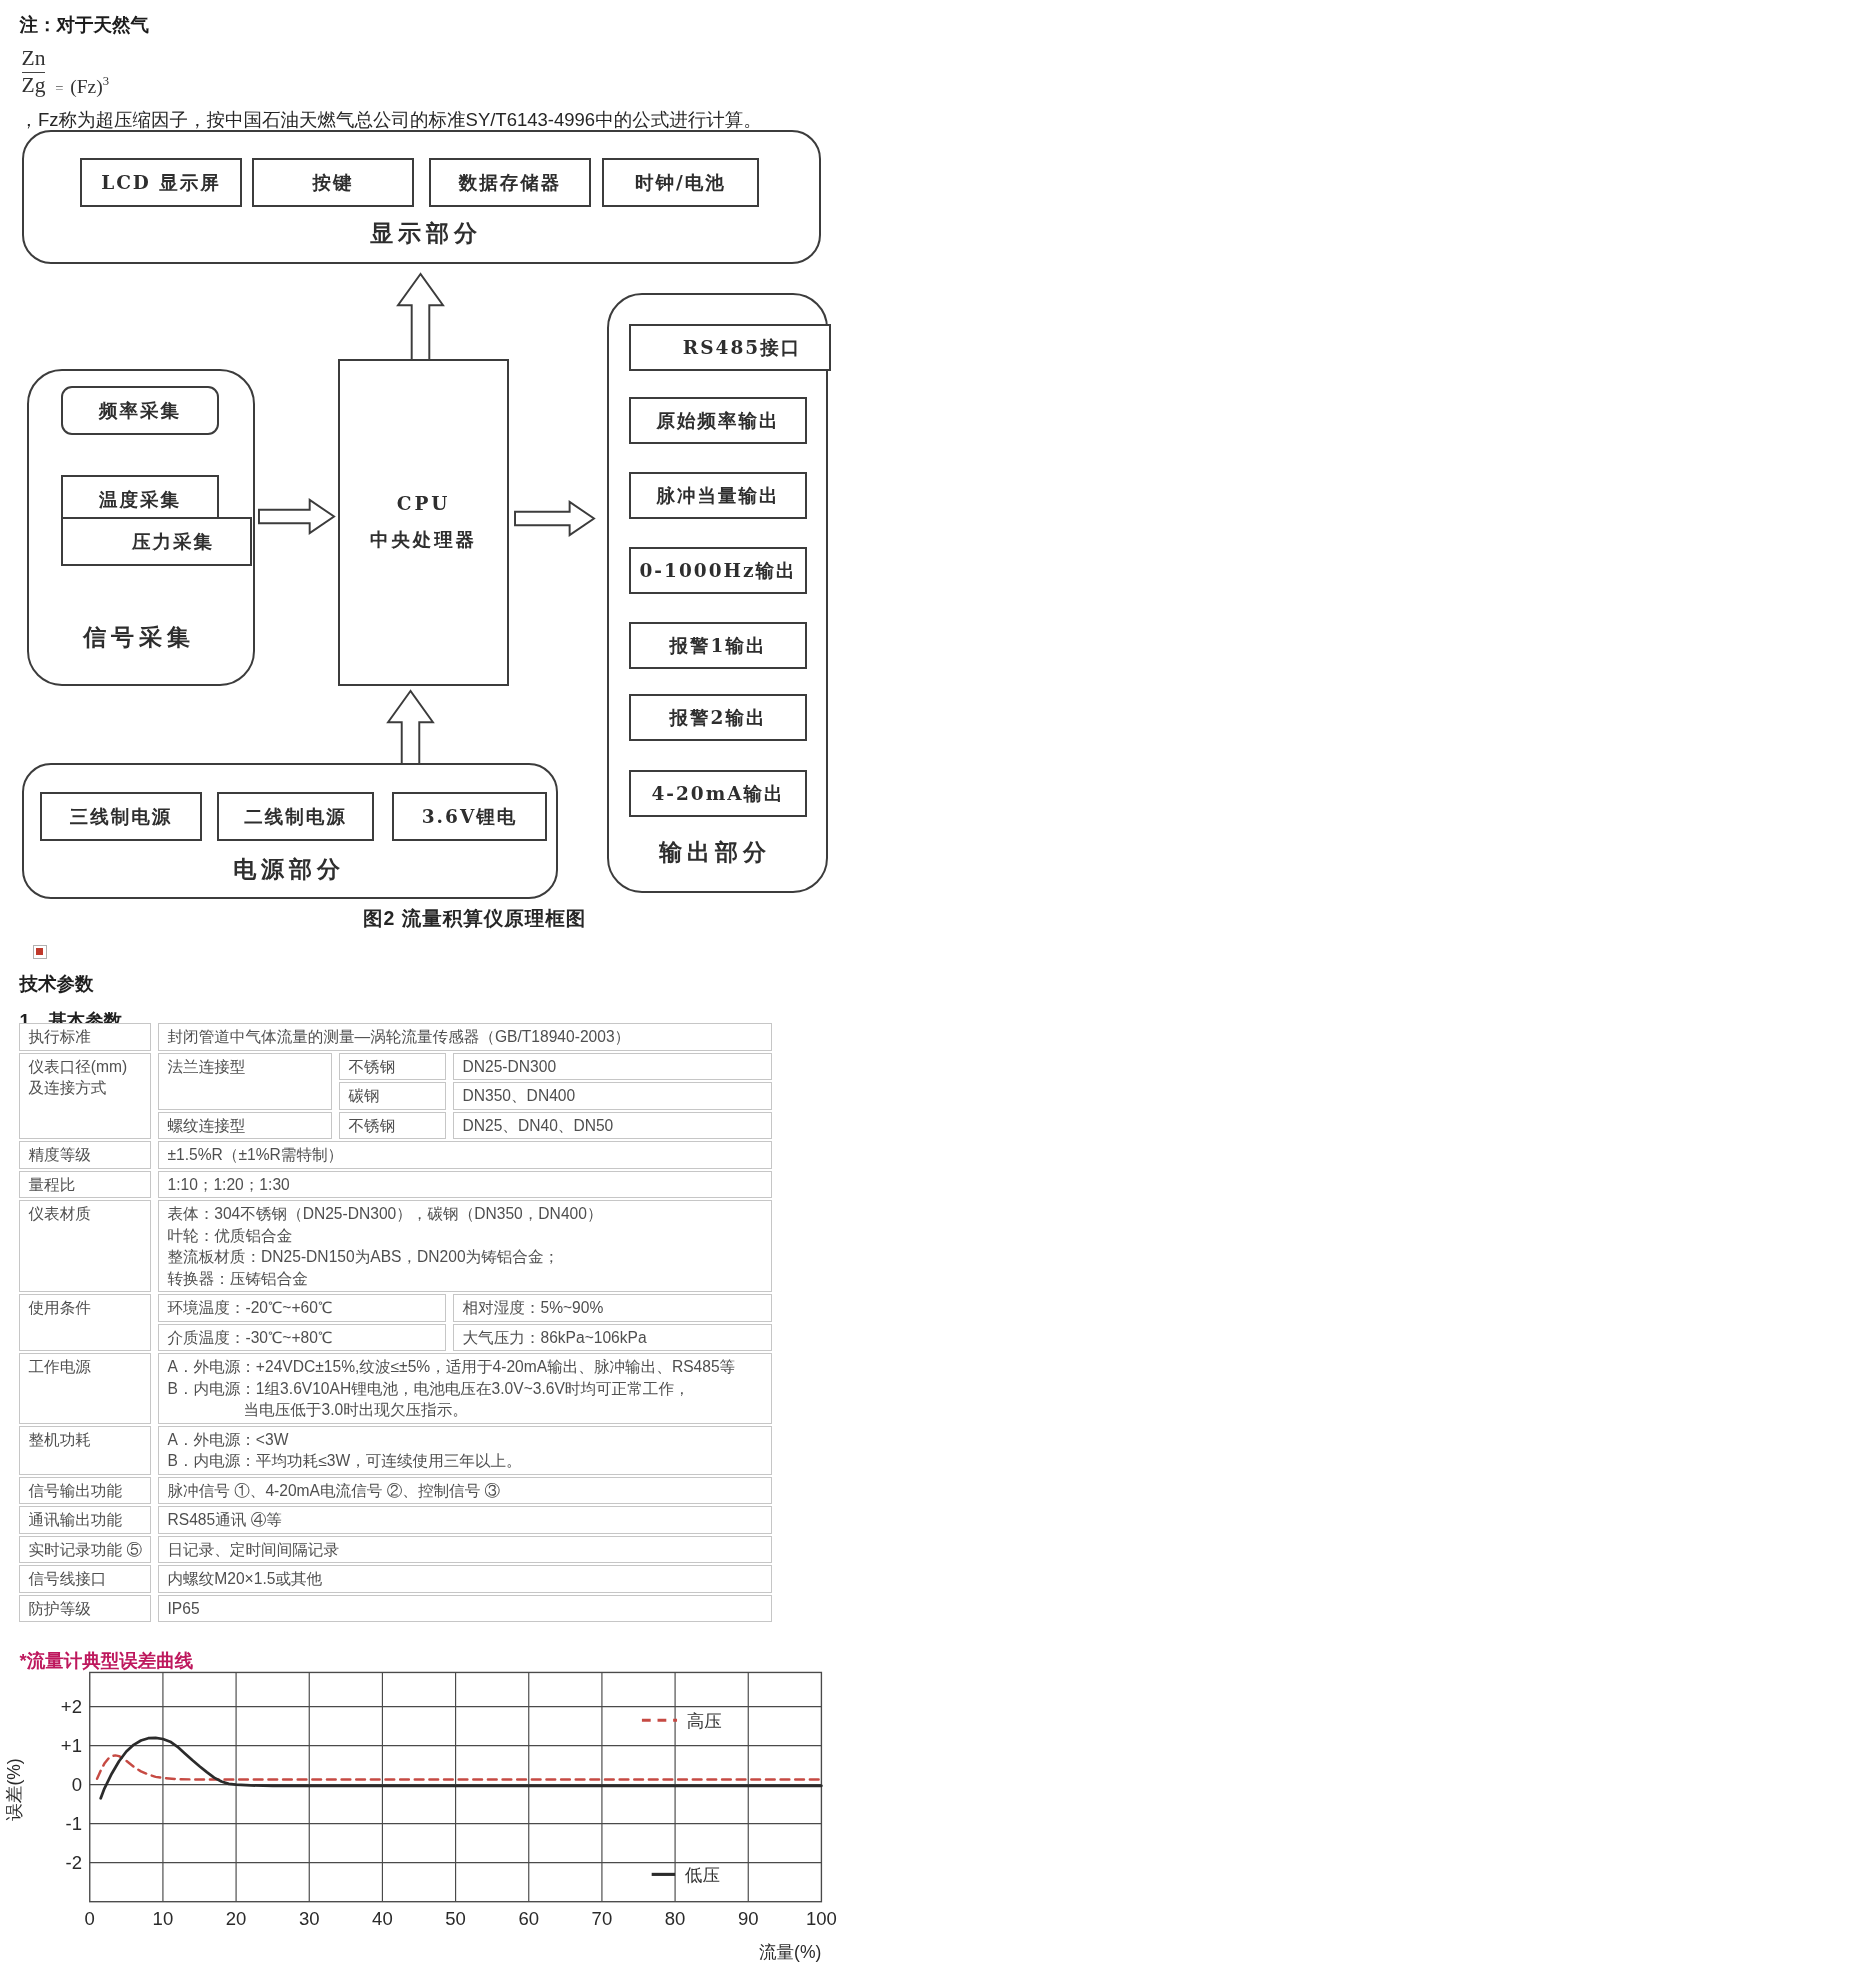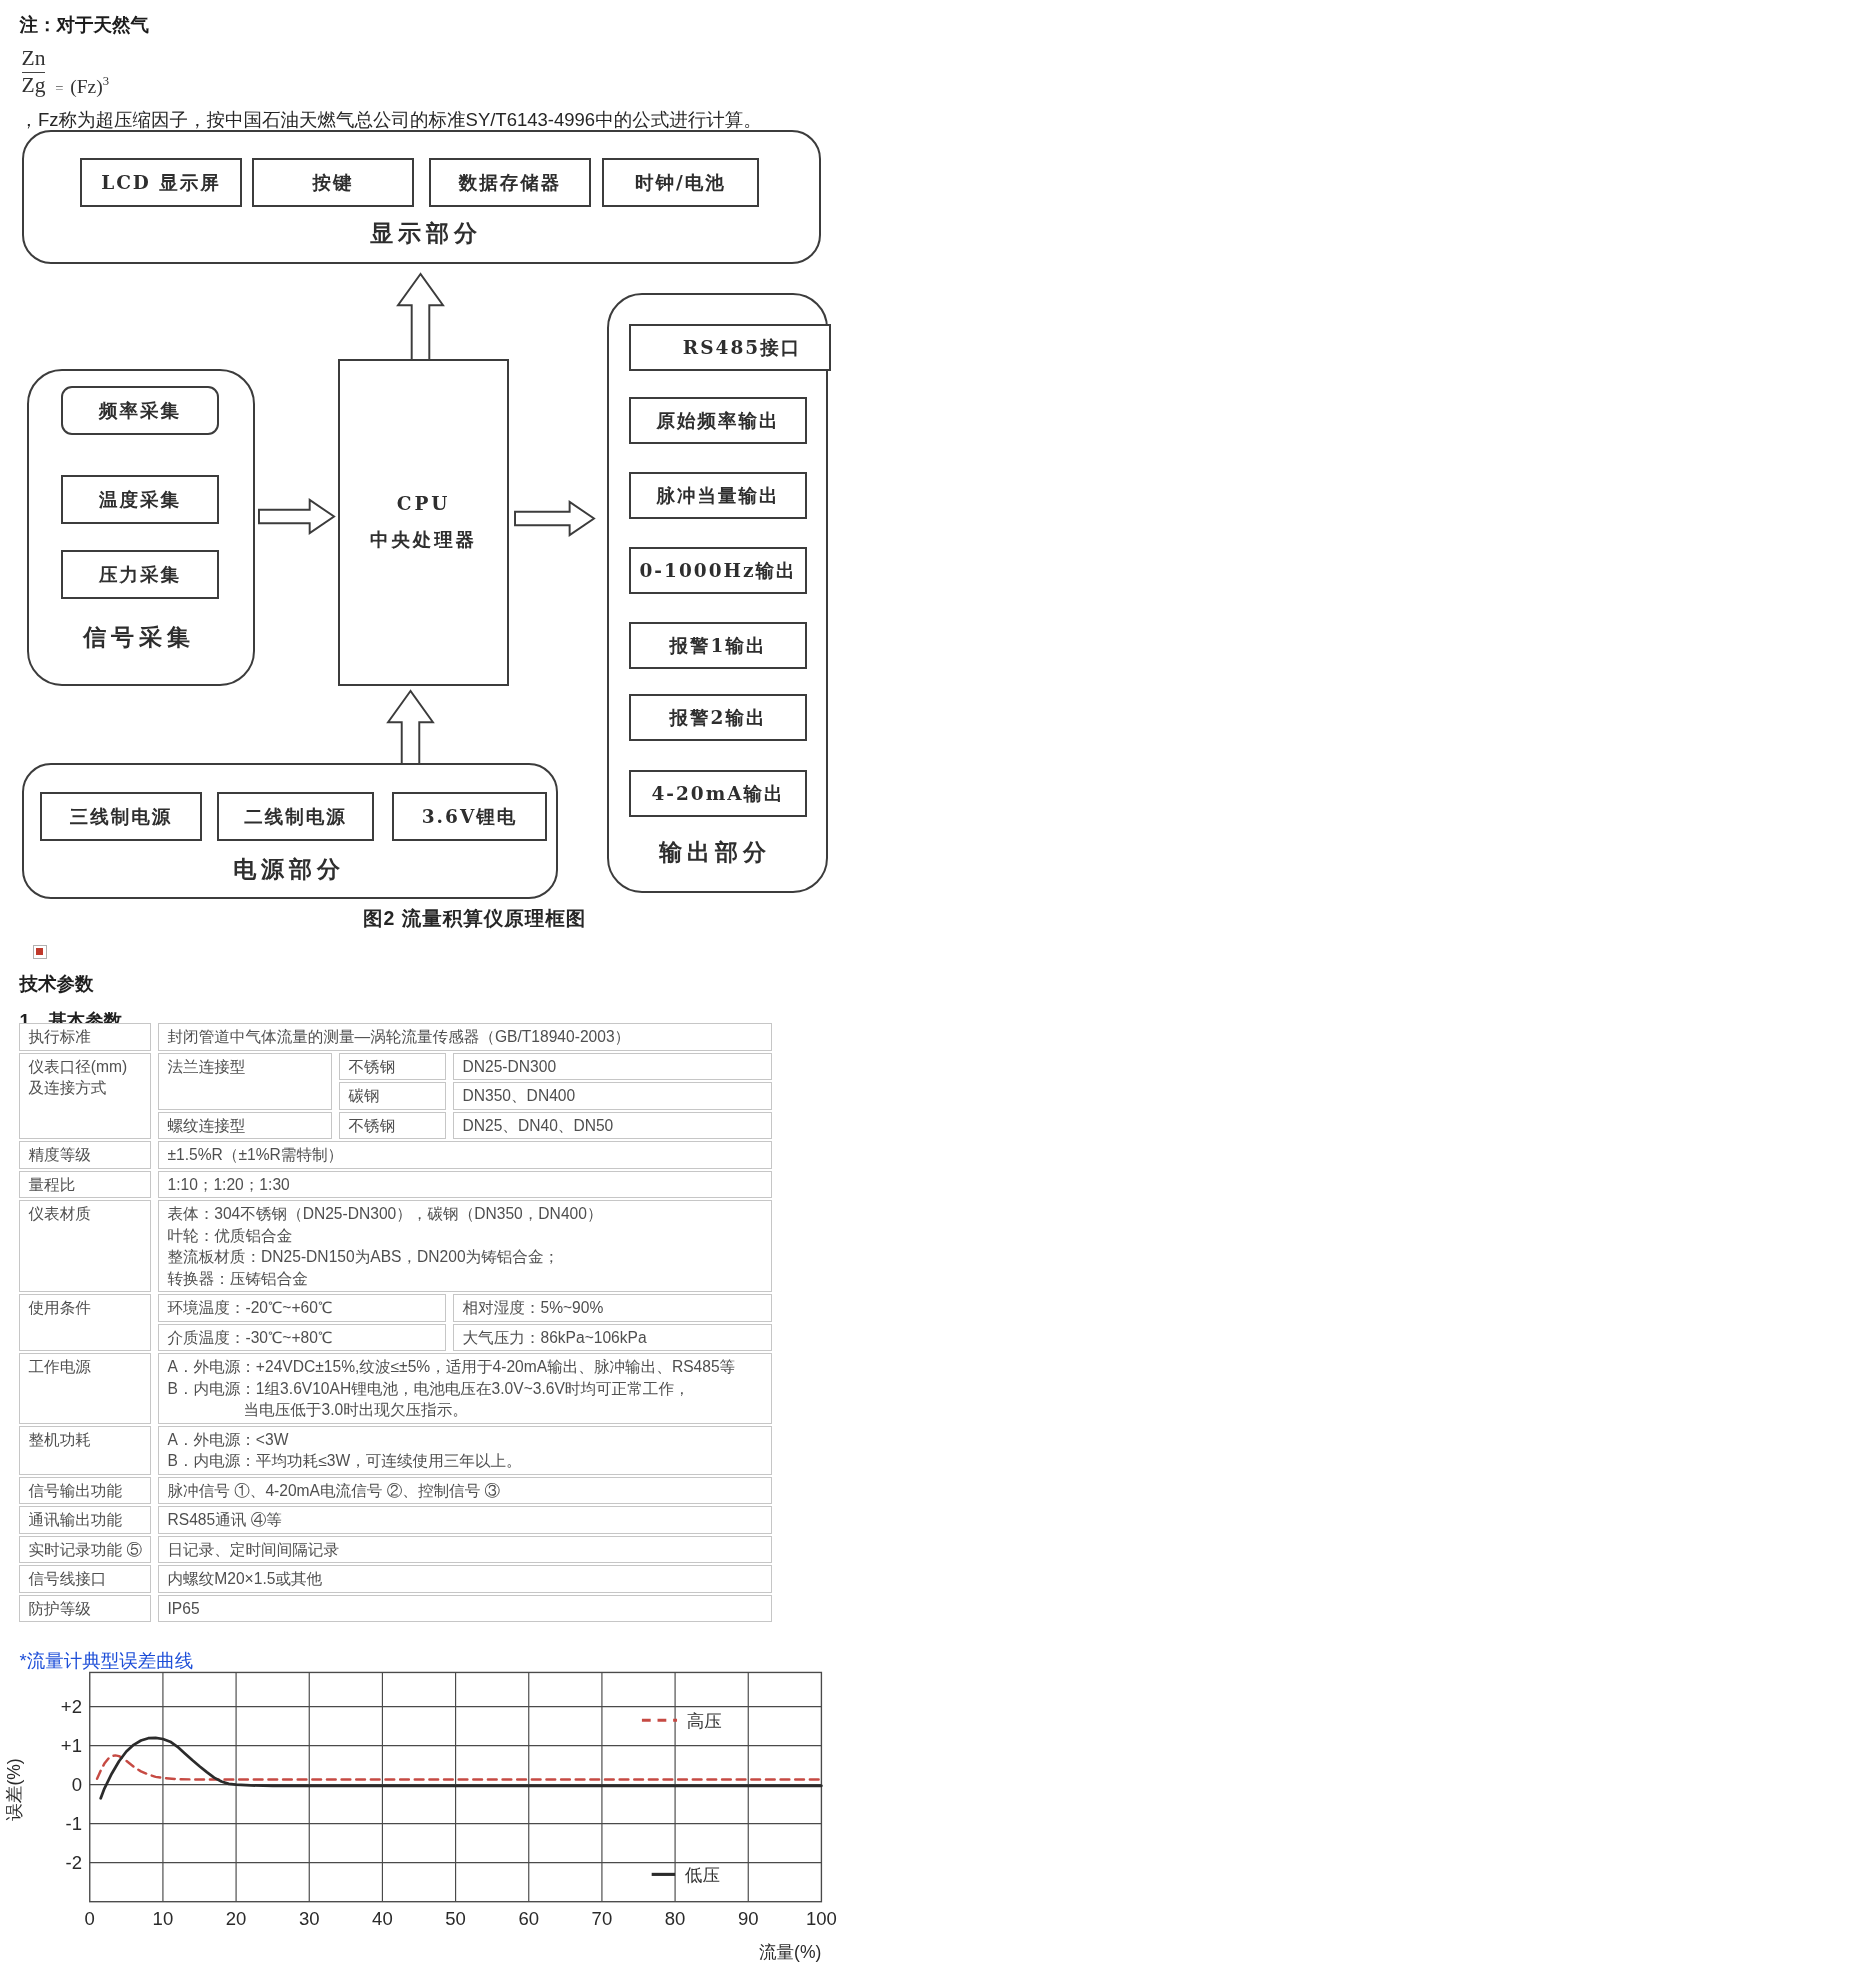--- a/index.html
+++ b/index.html
@@ -30,21 +30,21 @@
   .broken-img{position:absolute;width:11.7px;height:11.7px;border:1px solid #b0b0b0;background:#fff;}
   .broken-img::after{content:"";position:absolute;left:2px;top:2px;width:6.8px;height:6.8px;background:#c0392b;}
   
   table.spec{border-collapse:separate;border-spacing:7.8px 2.9px;table-layout:fixed;width:767px;
              font-size:15.6px;color:#4f4f4f;}
   table.spec td{border:1px solid #c6c6c6;background:#fff;padding:2px 8.8px;vertical-align:top;line-height:21.5px;
                 overflow:hidden;white-space:nowrap;}
   table.spec td.ml{white-space:normal;line-height:21.5px;}
   .indent{margin-left:76px;}
   
-  .chart-title{font-size:18.5px;font-weight:normal;color:#1d4ed8;}
+  .chart-title{font-size:18.5px;font-weight:bold;color:#be185d;}
   #error-chart text{font-family:"Liberation Sans",sans-serif;}
   #error-chart .tick{font-size:19px;fill:#2a2a2a;}
   #error-chart .axis{font-size:18px;fill:#2a2a2a;}
   #error-chart .legend{font-size:18px;fill:#333;}
 </style>
 </head>
 <body>
 
 <div id="page">
 
@@ -69,21 +69,21 @@
     <div class="dbox" style="left:602px;top:158px;width:153px;height:45px;">时钟/电池</div>
     <div class="dlabel" style="left:426px;top:218px;">显示部分</div>
 
     <svg class="abs" style="left:395px;top:272px;" width="51" height="90" viewBox="0 0 52 92">
       <polygon points="26,2 3,34 17,34 17,90 35,90 35,34 49,34" fill="#fff" stroke="#3c3c3c" stroke-width="2"></polygon>
     </svg>
 
     <div class="drect" style="left:27px;top:369px;width:224px;height:313px;border-radius:35px;"></div>
     <div class="dbox" style="left:61px;top:386px;width:154px;height:45px;border-radius:11px;">频率采集</div>
     <div class="dbox" style="left:61px;top:475px;width:154px;height:45px;">温度采集</div>
-    <div class="dbox" style="left:61px;top:550px;width:154px;height:45px;">压力采集</div>
+    <div class="dbox" style="left:61px;top:517px;width:154px;height:45px;padding-left:33px;">压力采集</div>
     <div class="dlabel" style="left:139px;top:622px;">信号采集</div>
 
     <svg class="abs" style="left:257px;top:497px;" width="80" height="39" viewBox="0 0 82 40">
       <polygon points="2,13 54,13 54,3 79,20 54,37 54,27 2,27" fill="#fff" stroke="#3c3c3c" stroke-width="2"></polygon>
     </svg>
 
     <div class="cpu-box" style="left:338px;top:359px;width:167px;height:323px;">
       <div>CPU</div>
       <div>中央处理器</div>
     </div>

